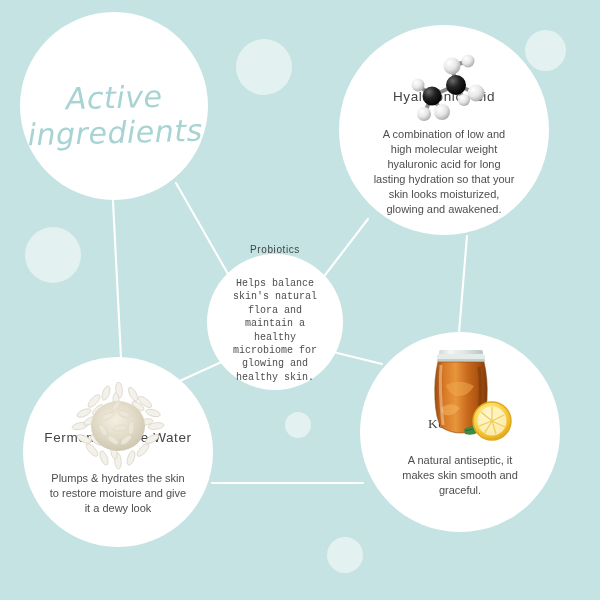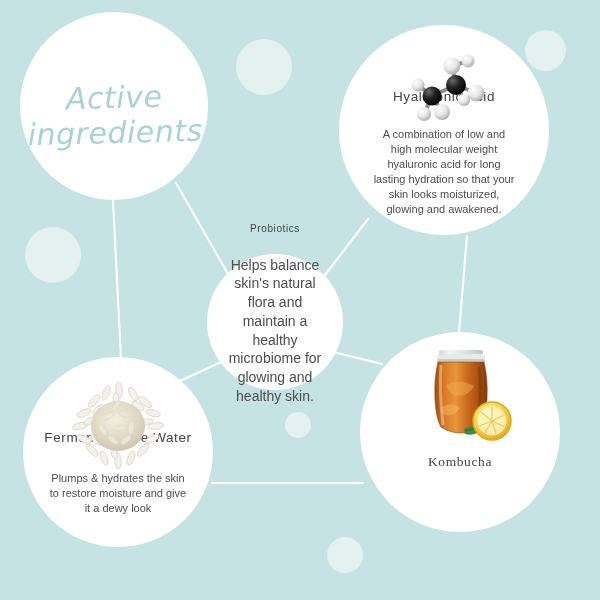--- a/index.html
+++ b/index.html
@@ -95,21 +95,21 @@
   #node-probiotics  { left: 207px; top: 254px; width: 136px; height: 136px; }
   #node-kombucha    { left: 360px; top: 332px; width: 200px; height: 200px; }
   #node-rice        { left: 23px;  top: 357px; width: 190px; height: 190px; }
 
   #node-hyaluronic .node-inner { width: 84%; padding-top: 62px; }
   #node-probiotics .node-inner { width: 94%; }
   #node-kombucha .node-inner   { width: 84%; padding-top: 66px; }
   #node-rice .node-inner       { width: 90%; padding-top: 58px; }
 
   #node-probiotics .node-title { font-size: 10px; margin-bottom: 5px; }
-  #node-probiotics .node-body  { font-size: 14px; line-height: 1.34; }
+  #node-probiotics .node-body  { font-size: 10px; line-height: 1.34; font-family: Liberation Mono, monospace; }
 
   #node-rice .node-title { font-size: 13.5px; margin-bottom: 9px; }
   #node-rice .node-body  { font-size: 11px; }
 
   #node-kombucha .node-title { margin-bottom: 5px; font-family: Liberation Serif, serif; }
 
   
   .icon-wrap {
     position: absolute;
     pointer-events: none;
@@ -194,20 +194,21 @@
   <div class="node" id="node-probiotics">
     <div class="node-inner">
       <p class="node-title">Probiotics</p>
       <p class="node-body">Helps balance skin's natural flora and maintain a healthy microbiome for glowing and healthy skin.</p>
     </div>
   </div>
 
   <div class="node" id="node-kombucha">
     <div class="node-inner">
       <p class="node-title">Kombucha</p>
+      <p class="node-body">A natural antiseptic, it makes skin smooth and graceful.</p>
     </div>
   </div>
 
   <div class="icon-wrap" id="icon-jar">
     <svg viewBox="0 0 104 98" width="104" height="98">
       <defs>
         <linearGradient id="gTea" x1="0" y1="0" x2="1" y2="0">
           <stop offset="0%" stop-color="#9e4a12"></stop>
           <stop offset="18%" stop-color="#d87a27"></stop>
           <stop offset="40%" stop-color="#e8953b"></stop>

